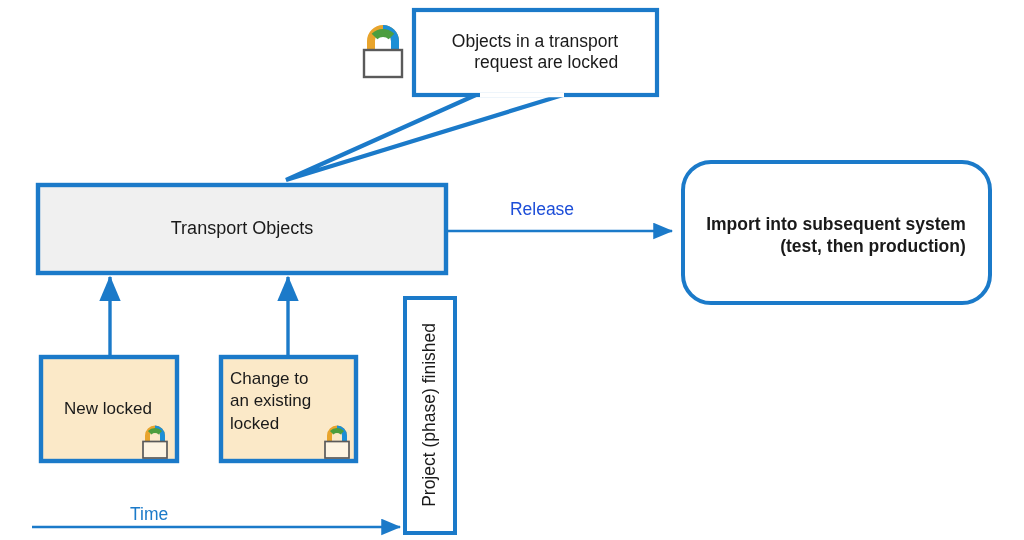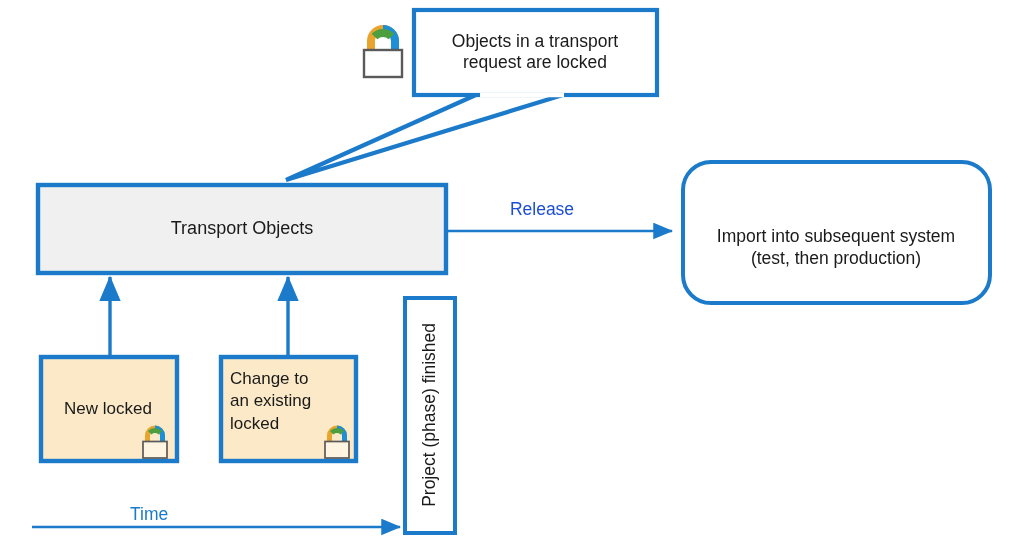--- a/index.html
+++ b/index.html
@@ -24,21 +24,21 @@
     width: 1024px;
     height: 540px;
   }
 
   
   .node-text {
     position: absolute;
     display: flex;
     align-items: center;
     justify-content: center;
-    text-align: center;
+    text-align: right;
     color: #1a1a1a;
     line-height: 1.22;
     white-space: pre-line;
     pointer-events: none;
   }
 
   
   #callout-text {
     left: 418px;
     top: 14px;
@@ -52,24 +52,25 @@
     left: 40px;
     top: 187px;
     width: 404px;
     height: 84px;
     font-size: 18px;
   }
 
   
   #import-box-text {
     left: 686px;
-    top: 180px;
+    top: 168px;
     width: 300px;
     height: 135px;
     font-size: 17.5px;
+    font-weight: bold;
   }
 
   
   #release-label {
     position: absolute;
     left: 452px;
     top: 199px;
     width: 180px;
     text-align: center;
     font-size: 17.5px;

